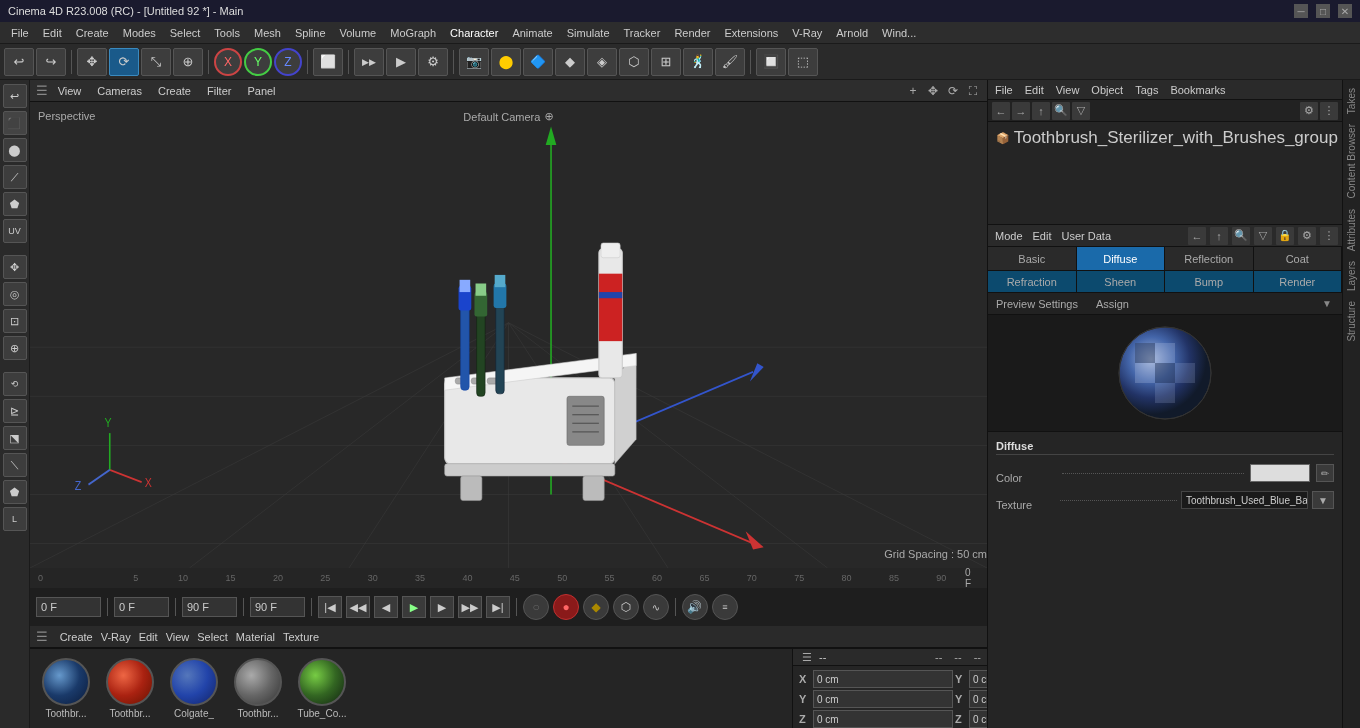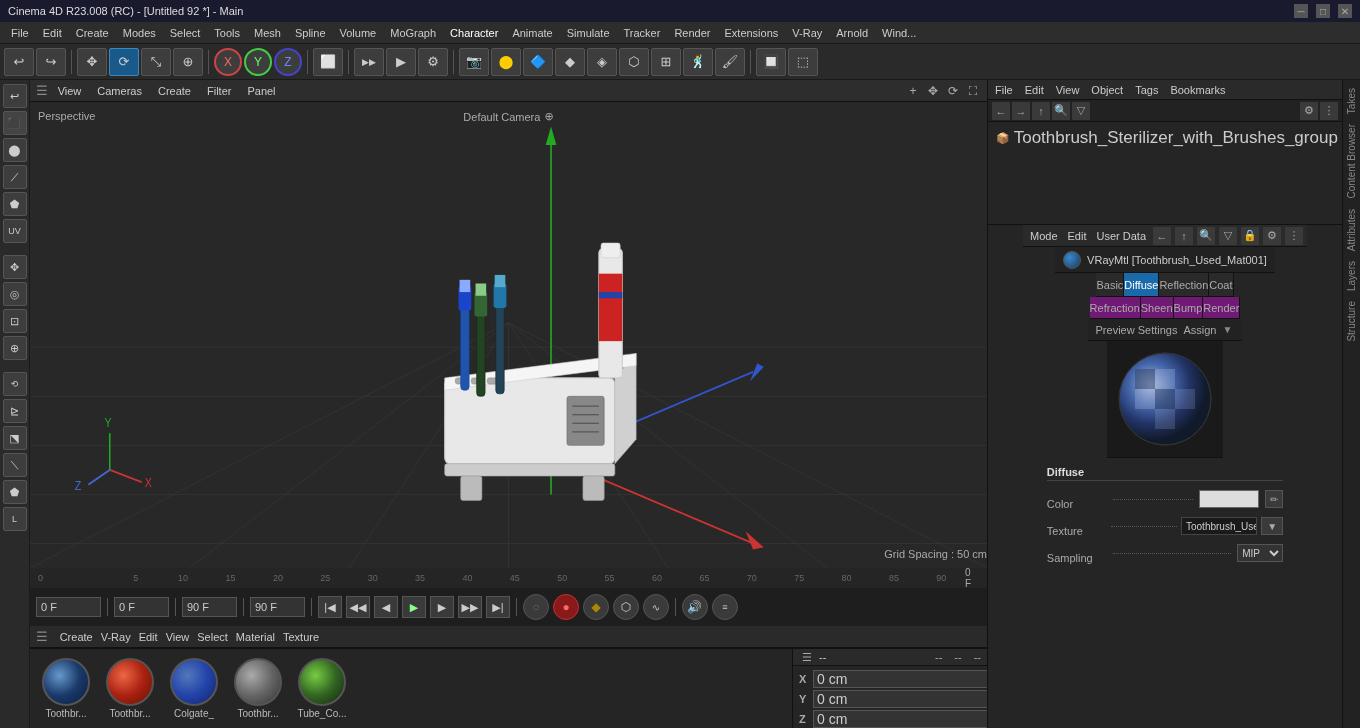--- a/index.html
+++ b/index.html
@@ -53,50 +53,50 @@
     .mat-item { width: 56px; display: flex; flex-direction: column; align-items: center; gap: 2px; cursor: pointer; }
     .mat-preview { width: 48px; height: 48px; border-radius: 50%; border: 2px solid #555; overflow: hidden; display: flex; align-items: center; justify-content: center; }
     .mat-label { font-size: 10px; color: #bbb; text-align: center; max-width: 56px; overflow: hidden; text-overflow: ellipsis; white-space: nowrap; }
 
     
     #transform-panel { width: 195px; background: #252525; border-left: 1px solid #111; display: flex; flex-direction: column; }
     #transform-header { height: 22px; background: #2a2a2a; display: flex; align-items: center; padding: 0 6px; gap: 4px; border-bottom: 1px solid #111; }
     .tp-icon { width: 16px; height: 16px; color: #aaa; display: flex; align-items: center; justify-content: center; font-size: 11px; }
     #transform-content { padding: 6px; display: flex; flex-direction: column; gap: 4px; }
     .coord-label { width: 12px; color: #aaa; font-size: 11px; font-weight: bold; }
-    .coord-input { flex: 1; height: 18px; background: #333; border: 1px solid #555; color: #ccc; font-size: 14px; padding: 0 3px; }
+    .coord-input { flex: 1; height: 18px; background: #333; border: 1px solid #555; color: #ccc; font-size: 10px; padding: 0 3px; }
 
     
     #right-panel { width: 355px; background: #2a2a2a; display: flex; flex-direction: column; border-left: 1px solid #111; }
 
     
     #object-manager { height: 145px; background: #252525; border-bottom: 1px solid #111; display: flex; flex-direction: column; }
     #om-menubar { height: 20px; background: #2a2a2a; display: flex; align-items: center; padding: 0 4px; gap: 6px; border-bottom: 1px solid #111; }
     .om-menu { color: #ccc; font-size: 11px; cursor: pointer; padding: 0 3px; }
     #om-toolbar { height: 22px; background: #222; display: flex; align-items: center; padding: 0 4px; gap: 2px; border-bottom: 1px solid #111; }
     .om-tb-icon { width: 18px; height: 18px; background: #3a3a3a; border: none; color: #aaa; cursor: pointer; display: flex; align-items: center; justify-content: center; font-size: 11px; border-radius: 1px; }
     #om-content { flex: 1; padding: 4px; overflow: hidden; }
     .om-item { display: flex; align-items: center; gap: 4px; padding: 2px 4px; cursor: pointer; }
     .om-icon { width: 16px; height: 16px; display: flex; align-items: center; justify-content: center; font-size: 11px; }
     .om-name { font-size: 17px; color: #ccc; }
     .om-dot { width: 10px; height: 10px; border-radius: 50%; margin-left: auto; }
 
     
-    #attr-manager { flex: 1; display: flex; flex-direction: column; background: #252525; align-items: center; }
+    #attr-manager { flex: 1; display: flex; flex-direction: column; background: #252525; }
     #am-menubar { height: 22px; background: #2a2a2a; display: flex; align-items: center; padding: 0 4px; gap: 4px; border-bottom: 1px solid #111; }
     .am-menu { color: #ccc; font-size: 11px; cursor: pointer; padding: 0 3px; }
     .am-tb-icon { width: 18px; height: 18px; background: #3a3a3a; border: none; color: #aaa; cursor: pointer; display: flex; align-items: center; justify-content: center; font-size: 11px; border-radius: 1px; }
     #am-header { height: 26px; background: #222; display: flex; align-items: center; padding: 0 8px; gap: 6px; border-bottom: 1px solid #111; }
     .am-sphere { width: 18px; height: 18px; border-radius: 50%; background: radial-gradient(circle at 35% 35%, #3a88cc, #1a3a5c); border: 1px solid #555; }
     .am-title { color: #ccc; font-size: 11px; }
     #am-tabs { height: 24px; display: flex; border-bottom: 1px solid #111; }
     .am-tab { flex: 1; display: flex; align-items: center; justify-content: center; background: #2a2a2a; border-right: 1px solid #111; color: #aaa; font-size: 11px; cursor: pointer; }
     .am-tab.active { background: #1a6aaa; color: #fff; }
     #am-subtabs { height: 22px; display: flex; border-bottom: 1px solid #111; }
-    .am-subtab { flex: 1; display: flex; align-items: center; justify-content: center; background: #701a75; border-right: 1px solid #111; color: #aaa; font-size: 11px; cursor: pointer; }
+    .am-subtab { flex: 1; display: flex; align-items: center; justify-content: center; background: #0c4a6e; border-right: 1px solid #111; color: #aaa; font-size: 11px; cursor: pointer; }
     #am-preview-row { height: 22px; display: flex; align-items: center; padding: 0 8px; gap: 6px; border-bottom: 1px solid #111; background: #222; }
     .am-prev-label { color: #aaa; font-size: 11px; cursor: pointer; }
     #am-preview { display: flex; justify-content: center; padding: 8px; background: #1a1a1a; border-bottom: 1px solid #111; }
     #am-attrs { flex: 1; padding: 6px 8px; display: flex; flex-direction: column; gap: 6px; overflow-y: auto; background: #252525; }
     .attr-section { color: #ddd; font-size: 11px; font-weight: bold; padding: 2px 0; border-bottom: 1px solid #444; margin-bottom: 2px; display: flex; align-items: center; gap: 4px; }
     .attr-row { display: flex; align-items: center; gap: 6px; height: 20px; }
     .attr-label { width: 60px; color: #aaa; font-size: 11px; white-space: nowrap; overflow: hidden; text-overflow: ellipsis; margin-top: 10px; }
     .attr-dots { flex: 1; border-bottom: 1px dotted #555; height: 1px; }
     .attr-color-btn { width: 50px; height: 18px; background: #ddd; border: 1px solid #666; cursor: pointer; }
     .attr-edit-btn { width: 18px; height: 18px; background: #3a3a3a; border: 1px solid #555; color: #aaa; cursor: pointer; display: flex; align-items: center; justify-content: center; font-size: 10px; }
@@ -498,39 +498,35 @@
         <div style="margin-left:auto;display:flex;gap:4px;">
           <div class="am-tb-icon">←</div>
           <div class="am-tb-icon">↑</div>
           <div class="am-tb-icon">🔍</div>
           <div class="am-tb-icon">▽</div>
           <div class="am-tb-icon">🔒</div>
           <div class="am-tb-icon">⚙</div>
           <div class="am-tb-icon">⋮</div>
         </div>
       </div>
-      <div id="am-header">
-        <div class="am-sphere"></div>
-        <span class="am-title">VRayMtl [Toothbrush_Used_Mat001]</span>
-      </div>
       <div id="am-tabs">
         <div class="am-tab">Basic</div>
         <div class="am-tab active">Diffuse</div>
         <div class="am-tab">Reflection</div>
         <div class="am-tab">Coat</div>
       </div>
       <div id="am-subtabs">
         <div class="am-subtab">Refraction</div>
         <div class="am-subtab">Sheen</div>
         <div class="am-subtab">Bump</div>
         <div class="am-subtab">Render</div>
       </div>
       <div id="am-preview-row">
         <span class="am-prev-label">Preview Settings</span>
-        <span class="am-prev-label" style="">Assign</span>
+        <span class="am-prev-label" style="margin-left:12px;">Assign</span>
         <div style="margin-left:auto;width:12px;height:12px;color:#888;font-size:10px;cursor:pointer;">▼</div>
       </div>
       <div id="am-preview">
         <div style="position:relative;width:100px;height:100px;">
           <svg width="100" height="100" viewBox="0 0 100 100">
             <defs>
               <radialGradient id="sphereGrad" cx="35%" cy="35%" r="60%">
                 <stop offset="0%" stop-color="#aabbdd"></stop>
                 <stop offset="40%" stop-color="#4466aa"></stop>
                 <stop offset="70%" stop-color="#223366"></stop>
@@ -561,29 +557,20 @@
           <div class="attr-edit-btn">✏</div>
         </div>
         <div class="attr-row" style="height:auto;flex-direction:column;align-items:flex-start;gap:2px;">
           <div style="display:flex;align-items:center;width:100%;gap:4px;">
             <span class="attr-label">Texture</span>
             <span class="attr-dots"></span>
             <div class="attr-texture-val">Toothbrush_Used_Blue_Base</div>
             <div class="attr-texture-btn">▼</div>
           </div>
         </div>
-        <div class="attr-row">
-          <span class="attr-label">Sampling</span>
-          <span class="attr-dots"></span>
-          <select class="sampling-select">
-            <option>MIP</option>
-            <option>None</option>
-            <option>SAT</option>
-          </select>
-        </div>
       </div>
     </div>
 
   </div>
 
   <div id="right-edge">
     <div class="re-tab">Takes</div>
     <div class="re-tab">Content Browser</div>
     <div class="re-tab">Attributes</div>
     <div class="re-tab">Layers</div>

